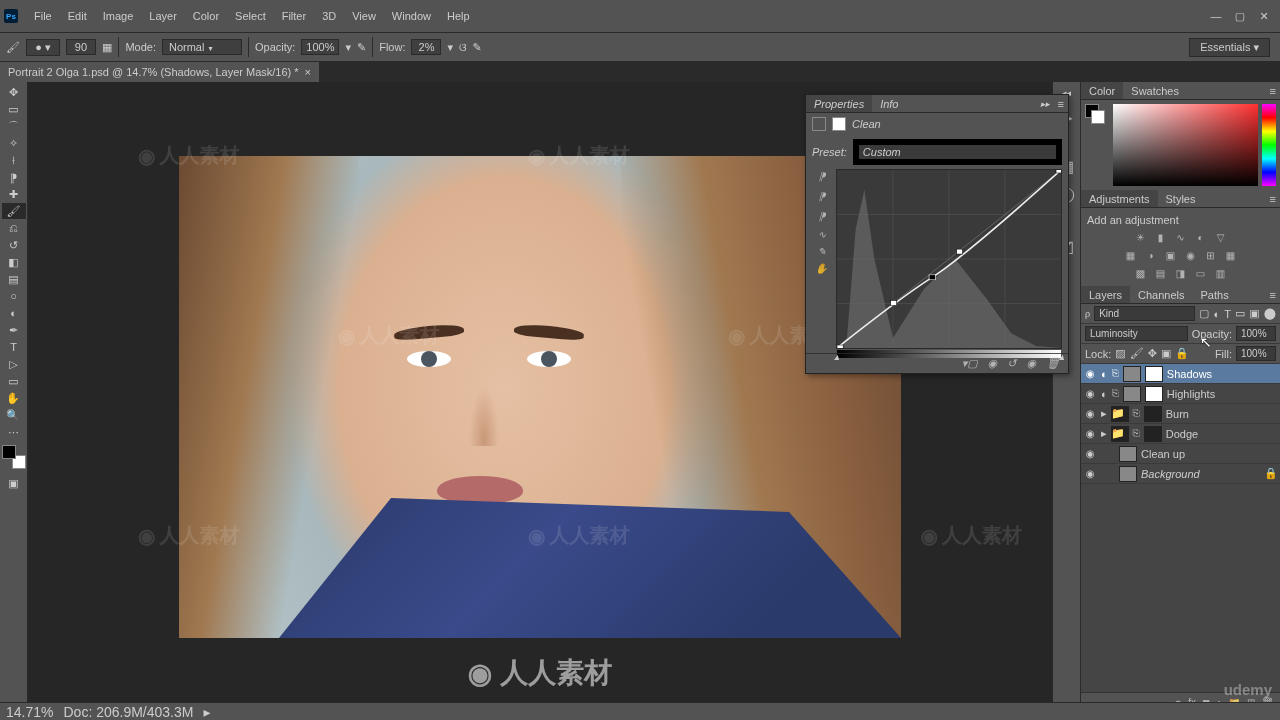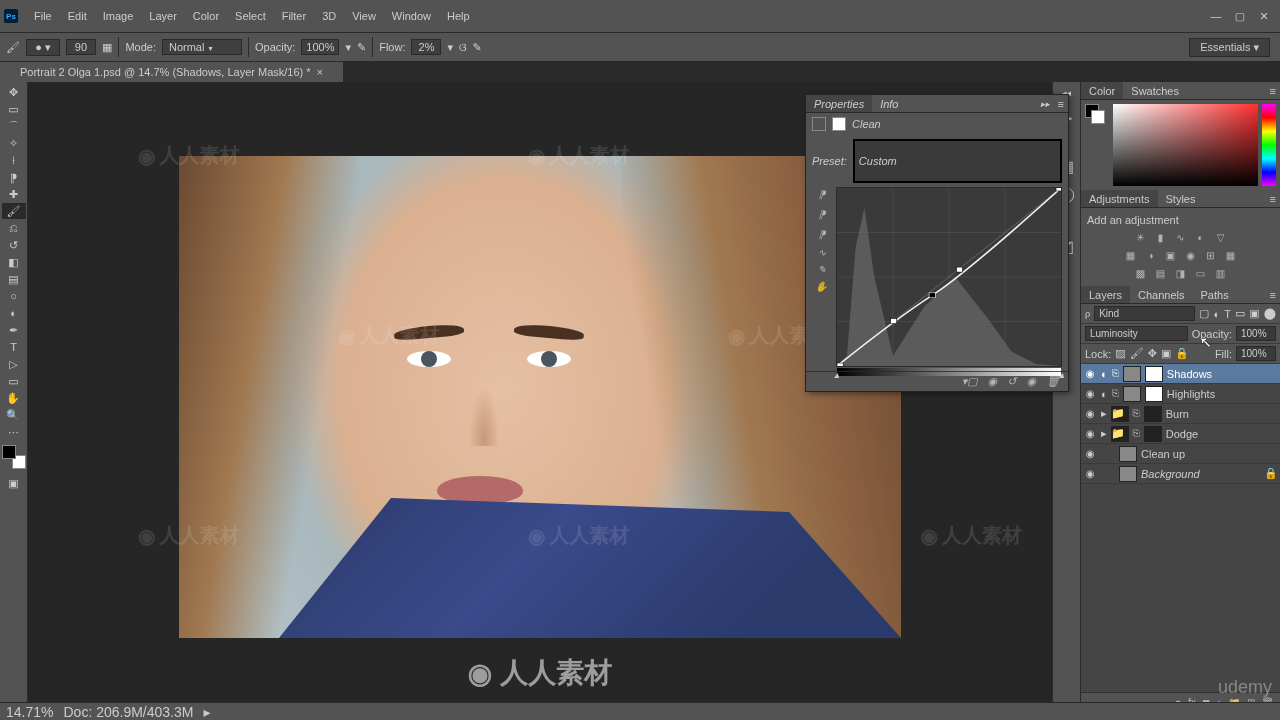--- a/index.html
+++ b/index.html
@@ -15,21 +15,21 @@
 
 .optbar { height:30px; background:#535353; border-top:1px solid #2a2a2a; border-bottom:1px solid #2a2a2a; display:flex; align-items:center; padding:0 6px; font-size:11px; gap:6px; }
 .optbar .sep { width:1px; height:20px; background:#2a2a2a; }
 .optbar .field { background:#3f3f3f; border:1px solid #2a2a2a; padding:1px 4px; min-width:30px; text-align:center; }
 .optbar .drop { background:#3f3f3f; border:1px solid #2a2a2a; padding:1px 6px; position:relative; }
 .optbar .drop::after { content:"▾"; font-size:8px; margin-left:4px; }
 .workspace-drop { margin-left:auto; margin-right:4px; background:#3f3f3f; border:1px solid #2a2a2a; padding:2px 10px; font-size:11px; }
 
 
 .doctab-row { height:20px; background:#2a2a2a; display:flex; align-items:center; font-size:11px; }
-.doctab { background:#535353; padding:0 20px; height:20px; line-height:20px; border-right:1px solid #2a2a2a; display:flex; gap:6px; }
+.doctab { background:#535353; padding:0 8px; height:20px; line-height:20px; border-right:1px solid #2a2a2a; display:flex; gap:6px; }
 
 
 .main { display:flex; height:calc(720px - 22px - 30px - 20px - 18px); }
 .toolbox { width:28px; background:#535353; border-right:1px solid #2a2a2a; display:flex; flex-direction:column; align-items:center; padding-top:2px; }
 .tool { width:24px; height:16px; margin-bottom:1px; display:flex; align-items:center; justify-content:center; font-size:11px; color:#ccc; }
 .tool.active { background:#2a2a2a; }
 .fgbg { position:relative; width:24px; height:24px; margin-top:4px; }
 .fgbg .fg,.fgbg .bg { position:absolute; width:14px; height:14px; border:1px solid #888; }
 .fgbg .fg { top:0; left:0; background:#000; z-index:2; }
 .fgbg .bg { bottom:0; right:0; background:#fff; }
@@ -84,31 +84,31 @@
 
 .props { position:absolute; left:805px; top:94px; width:264px; background:#535353; border:1px solid #222; font-size:11px; box-shadow:2px 2px 6px rgba(0,0,0,.4);font-style:italic; }
 .props .hdr { display:flex; height:18px; border-bottom:1px solid #2a2a2a; }
 .props .hdr div { padding:0 8px; line-height:18px; }
 .props .hdr .active { background:#454545; }
 .props .hdr .collapse { margin-left:auto; padding:0 4px; font-size:9px; }
 .props .title { display:flex; align-items:center; gap:6px; padding:4px 6px; }
 .props .title span.icon { width:14px; height:14px; border:1px solid #888; }
 .props-body { padding:4px 6px; }
 .props-body .row { display:flex; align-items:center; gap:6px; margin-bottom:4px; }
-.props-body .drop { flex:1; background:#3a3a3a; border:2px solid #000000; padding:14px 4px; }
+.props-body .drop { flex:1; background:#3a3a3a; border:6px solid #000000; padding:1px 4px; }
 .curve-area { display:flex; gap:4px; }
 .curve-tools { width:20px; display:flex; flex-direction:column; gap:6px; align-items:center; font-size:10px; opacity:.8; }
 .curve-box { flex:1; height:180px; background:#3a3a3a; border:1px solid #2a2a2a; position:relative; }
 .curve-box svg { position:absolute; inset:0; width:100%; height:100%; }
 .inout { text-align:center; padding:4px 0; }
 .props-bottom { height:20px; border-top:1px solid #2a2a2a; display:flex; justify-content:flex-end; gap:10px; align-items:center; padding:0 8px; font-size:11px; opacity:.8; }
 
 
 .status { position:absolute; bottom:0; left:0; right:0; height:18px; background:#535353; border-top:1px solid #2a2a2a; display:flex; align-items:center; font-size:14px; padding:0 6px; gap:10px; }
-.udemy { position:absolute; right:8px; bottom:22px; color:rgba(255,255,255,.35); font-size:18px; font-weight:normal; }
+.udemy { position:absolute; right:8px; bottom:22px; color:rgba(255,255,255,.35); font-size:15px; font-weight:bold; }
 .cursor { position:absolute; font-size:14px; color:#fff; text-shadow:0 0 2px #000; pointer-events:none; }
 </style>
 </head>
 <body>
 
 <div class="menubar">
   <div class="ps-icon">Ps</div>
   <div class="m-item">File</div>
   <div class="m-item">Edit</div>
   <div class="m-item">Image</div>

